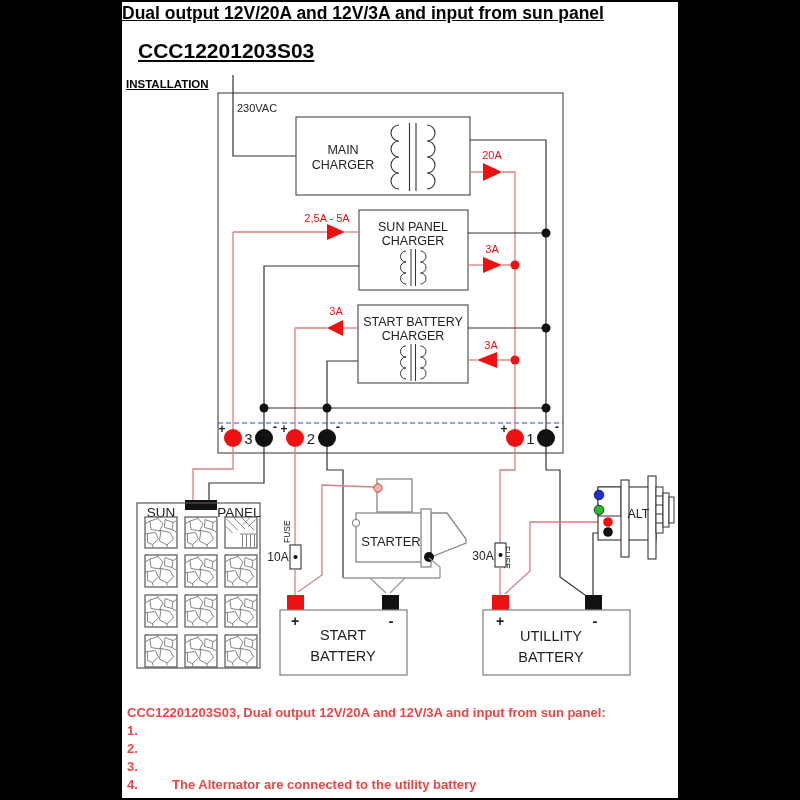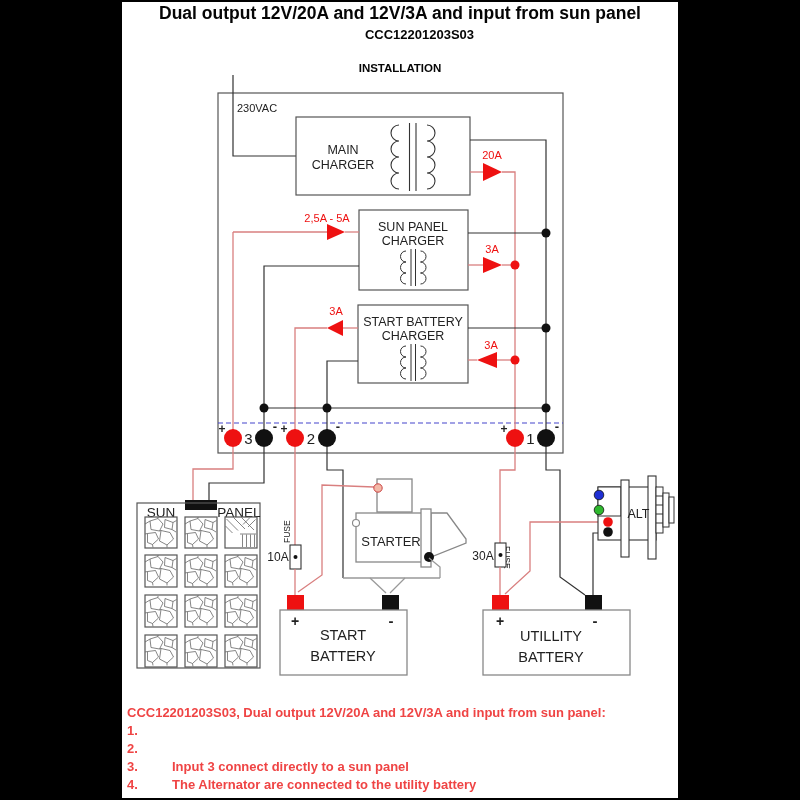--- a/index.html
+++ b/index.html
@@ -1,23 +1,23 @@
 <!DOCTYPE html>
 <html><head>
 <meta charset="utf-8">
 <style>
   html,body{margin:0;padding:0;background:#000;}
   .stage{position:relative;width:800px;height:800px;background:#000;overflow:hidden;
          font-family:"Liberation Sans",sans-serif;}
   .page{position:absolute;left:122px;top:2px;width:556px;height:796px;background:#ffffff;}
   svg{position:absolute;left:0;top:0;}
-  .titles{position:absolute;left:122px;top:3px;width:556px;text-align:center;color:#050505;}
+  .titles{position:absolute;left:122px;top:3px;width:556px;color:#050505;text-decoration:underline;}
   .t1{font-size:17.5px;font-weight:bold;line-height:21px;margin:0;}
-  .t2{font-size:13px;font-weight:bold;line-height:21px;margin:0;padding-left:39px;}
-  .t3{font-size:11.5px;font-weight:bold;line-height:15px;margin:16px;}
+  .t2{font-size:21px;font-weight:bold;line-height:21px;margin:16px;}
+  .t3{font-size:11.5px;font-weight:bold;line-height:15px;margin:4px;}
   .footer{position:absolute;left:127px;top:704px;width:500px;color:#ef4444;}
   .footer p{margin:0;font-size:13px;font-weight:bold;line-height:18px;}
   .footer .item{display:flex;}
   .footer .num{width:45px;flex:0 0 45px;}
   
   text{font-family:"Liberation Sans",sans-serif;fill:#222;}
   .lbl{font-size:12.5px;}
   .sm{font-size:11px;}
   .red{fill:#e11;}
   .wired{stroke:#d97f7f;fill:none;stroke-width:1.3;}
@@ -296,20 +296,19 @@
   <div class="footer">
     <p>CCC12201203S03, Dual output 12V/20A and 12V/3A and input from sun panel:</p>
     <p class="item">
       <span class="num">1.</span>
     </p>
     <p class="item">
       <span class="num">2.</span>
     </p>
     <p class="item">
       <span class="num">3.</span>
-      <span>Input 3 connect directly to a sun panel</span>
     </p>
     <p class="item">
       <span class="num">4.</span>
       <span>The Alternator are connected to the utility battery</span>
     </p>
   </div>
 </div>
 
 </body></html>

